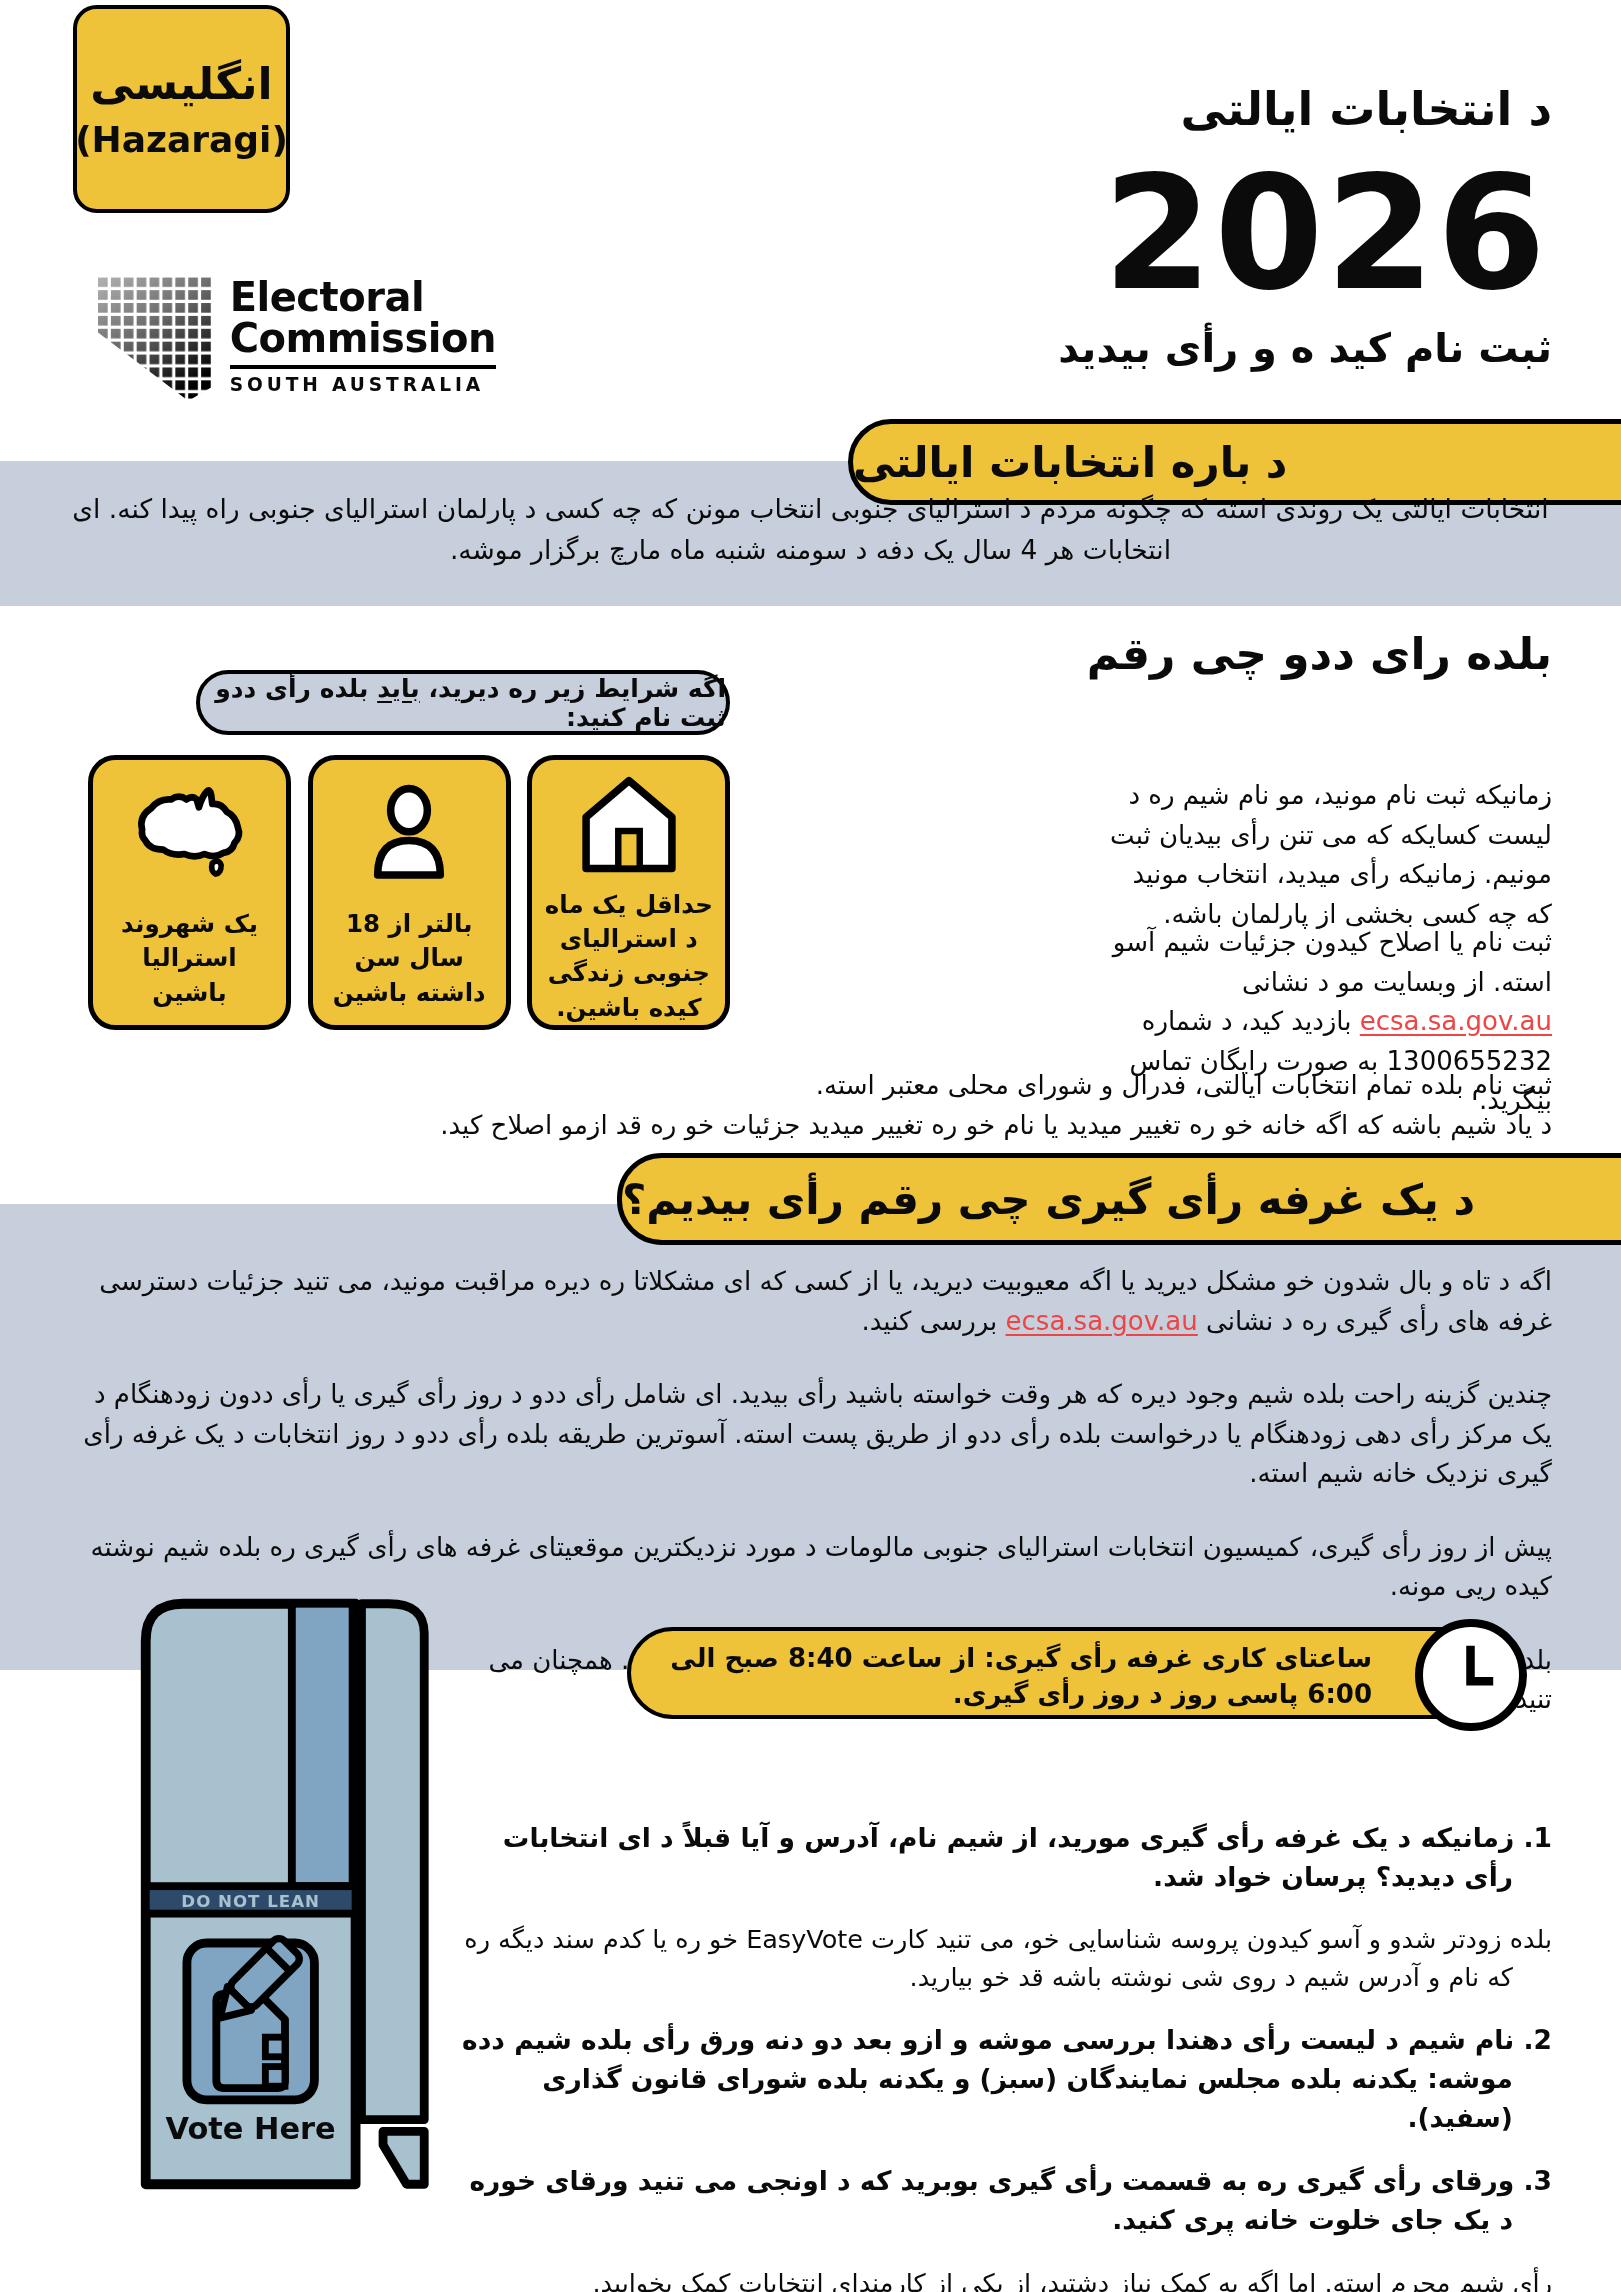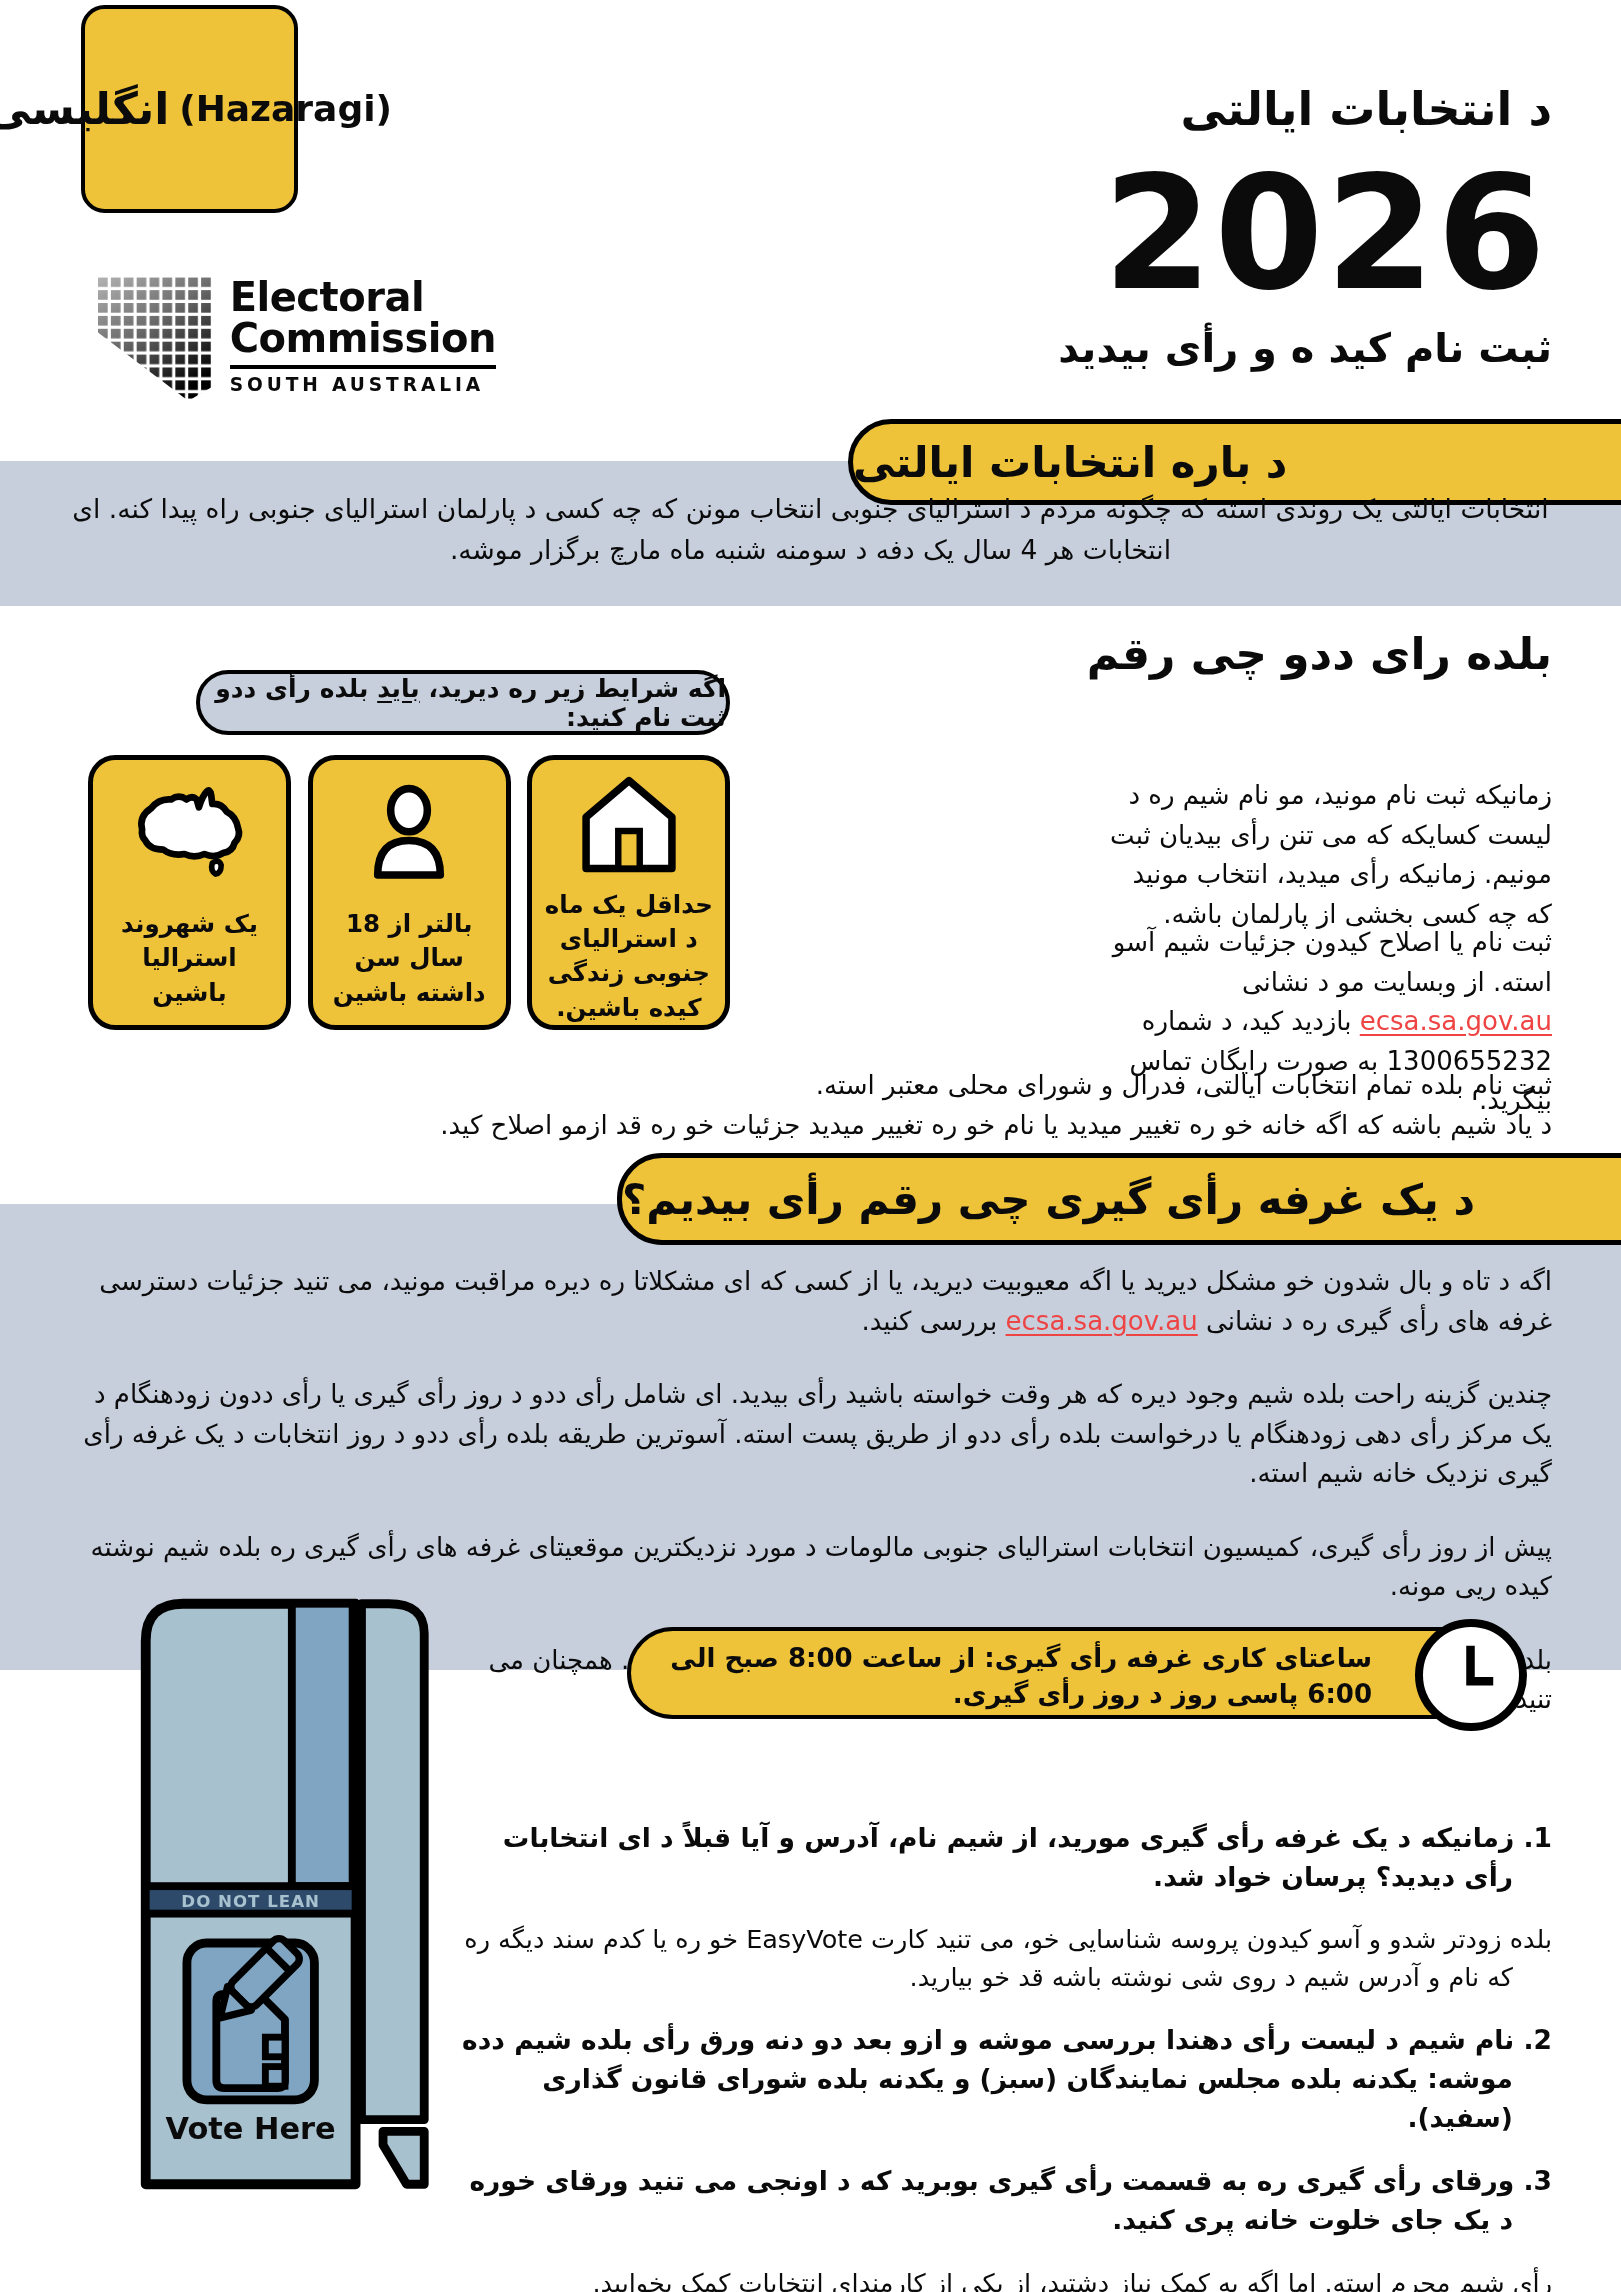--- a/index.html
+++ b/index.html
@@ -4,23 +4,23 @@
 <style>
   * { margin:0; padding:0; box-sizing:border-box; }
   body { background:#e8e8e8; }
   .page {
     position:relative; width:1621px; height:2293px; margin:0 auto;
     background:#ffffff; overflow:hidden;
     font-family:"DejaVu Sans", sans-serif; color:#0b0b0b;
   }
   
   .lang-badge{
-    position:absolute; left:81px; top:4.9px; width:217px; height:208px;
+    position:absolute; left:73px; top:4.9px; width:217px; height:208px;
     background:#EFC339; border:4.9px solid #000; border-radius:23.5px;
-    display:flex; flex-direction:row; align-items:center; justify-content:center; gap:9.8px;
+    display:flex; flex-direction:column; align-items:center; justify-content:center; gap:9.8px;
     text-align:center;
   }
   .lang-badge .l1{ font-size:44px; font-weight:bold; }
   .lang-badge .l2{ font-size:36px; font-weight:bold; }
   .logo{ position:absolute; left:98px; top:277px; display:flex; gap:15.7px; align-items:flex-start;}
   .logo-text .big{ font-size:40px; font-weight:bold; line-height:1.02; letter-spacing:-0.5px;}
   .logo-rule{ height:3.9px; background:#000; margin:6.9px 0 4.9px 0; }
   .logo-text .small{ font-size:18.6px; font-weight:bold; letter-spacing:3.9px; white-space:nowrap;}
   .hdr-title{ position:absolute; right:69px; top:82px; font-size:46px; font-weight:bold; text-align:right;}
   .hdr-year{ position:absolute; right:73px; top:155px; font-size:157px; font-weight:bold; line-height:1; letter-spacing:2px;}
@@ -190,21 +190,21 @@
       <path d="M101 364 H135" stroke="#000" stroke-width="7.5"></path>
     </g>
 
     <rect x="136" y="456" width="20" height="20" fill="#7FA5C2" stroke="#000" stroke-width="7"></rect>
     <rect x="136" y="486" width="20" height="20" fill="#7FA5C2" stroke="#000" stroke-width="7"></rect>
     <text x="121" y="560" text-anchor="middle" font-size="31" font-weight="bold" fill="#0b0b0b">Vote Here</text>
   </svg>
 
   <div class="hours">
     <div class="hours-text" dir="rtl" lang="fa">
-      <div>ساعتای کاری غرفه رأی گیری: از ساعت 8:00 صبح الی</div>
+      <div>ساعتای کاری غرفه رأی گیری: از ساعت 8:40 صبح الی</div>
       <div>6:00 پاسی روز د روز رأی گیری.</div>
     </div>
     <div class="clock">
       <svg width="71" height="71" viewBox="0 0 100 100">
         <path d="M50 14 V58 H76" fill="none" stroke="#000" stroke-width="12" stroke-linecap="square"></path>
       </svg>
     </div>
   </div>
 
   <div class="steps" dir="rtl" lang="fa">

